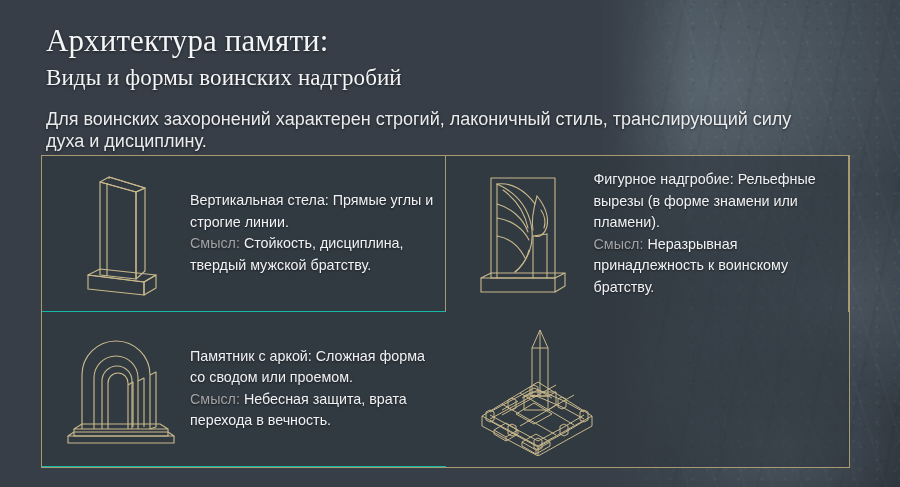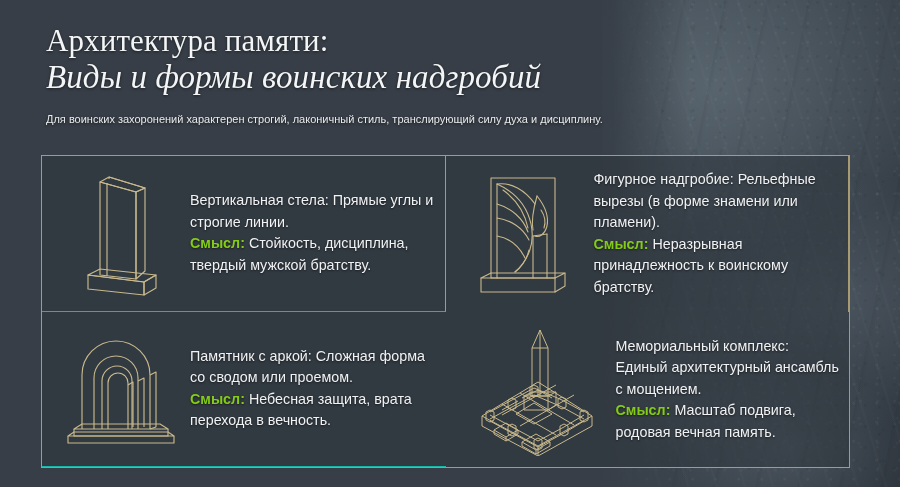--- a/index.html
+++ b/index.html
@@ -70,25 +70,25 @@
   .header{position:absolute;left:46px;top:22px;width:800px;}
   .title-line{
     font-family:"Liberation Serif",serif;
     color:#f4f5f6;
     font-size:31px;
     line-height:37px;
     letter-spacing:.1px;
     white-space:nowrap;
     text-shadow:0 1px 3px rgba(0,0,0,.55);
   }
-  .title-line.l2{font-size:33px;font-style:italic;}
+  .title-line.l2{font-size:23px;}
   .subtitle{
     margin-top:12px;
     color:#e9ebed;
-    font-size:11px;
+    font-size:18px;
     line-height:22px;
     max-width:760px;
     text-shadow:0 1px 3px rgba(0,0,0,.6);
   }
 
   
   .grid{
     position:absolute;left:41px;top:155px;
     width:807px;height:311px;
     border:1px solid #a89a73;
@@ -115,21 +115,21 @@
   .icon-wrap svg{display:block;}
 
   .cell-text{
     flex:1 1 auto;
     color:#f1f2f3;
     font-size:14.3px;
     line-height:21.5px;
     padding-left:6px;
     text-shadow:0 1px 2px rgba(0,0,0,.5);
   }
-  .mean-label{color:#84cc16;font-weight:bold;}
+  .mean-label{color:#a3a3a3;font-weight:normal;}
 </style>
 </head>
 <body>
 
 <div id="slide">
 
   <div class="bg-stone"></div>
   <div class="bg-veins"></div>
   <div class="bg-grain"></div>
   <div class="scrim"></div>
@@ -288,22 +288,16 @@
           <path d="M30 93 L52 105 M52 105 L78 119 M78 119 L104 105 M104 105 L124 93"></path>
 
           <path d="M34 108 L46 101 L58 108 L46 115 Z"></path>
           <path d="M34 108 L34 112 L46 119 L46 115"></path>
           <path d="M46 119 L58 112 L58 108"></path>
           <path d="M62 120 L76 112 L90 120 L76 128 Z"></path>
           <path d="M62 120 L62 124 L76 132 L76 128"></path>
           <path d="M76 132 L90 124 L90 120"></path>
         </svg>
       </div>
-      <div class="cell-text">
-        <span>Мемориальный комплекс: Единый архитектурный ансамбль с мощением.</span>
-        <br>
-        <span class="mean-label">Смысл:</span>
-        <span>Масштаб подвига, родовая вечная память.</span>
-      </div>
     </div>
 
   </div>
 </div>
 
 </body></html>

